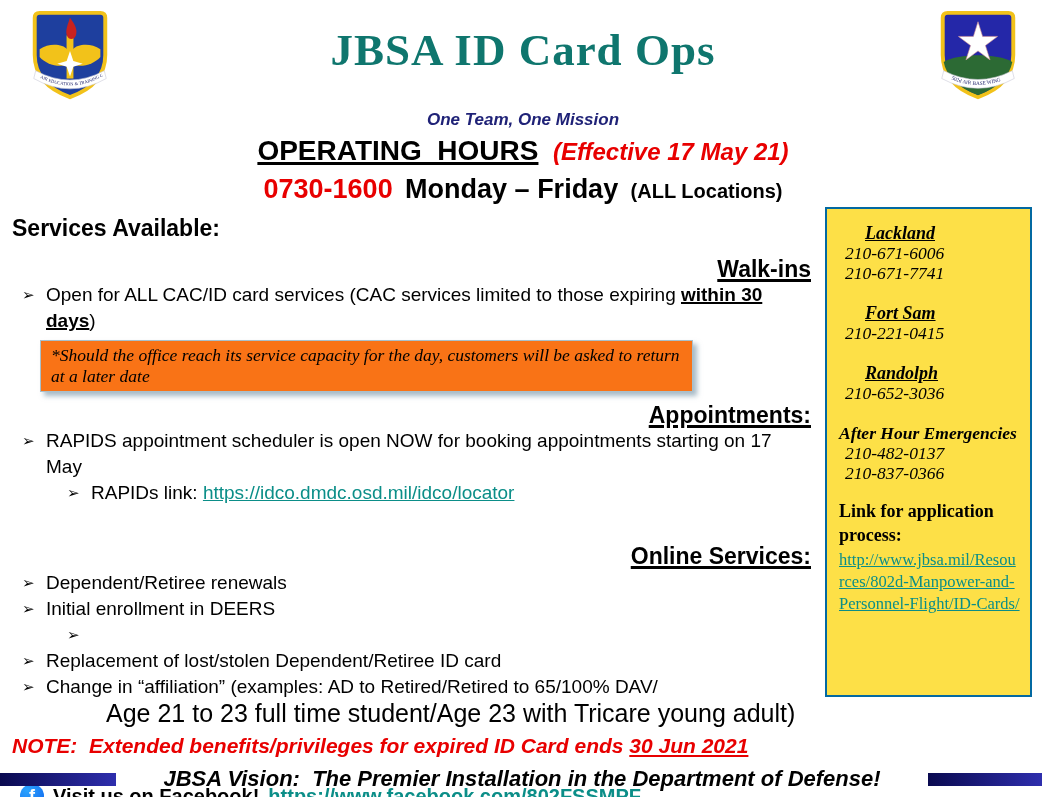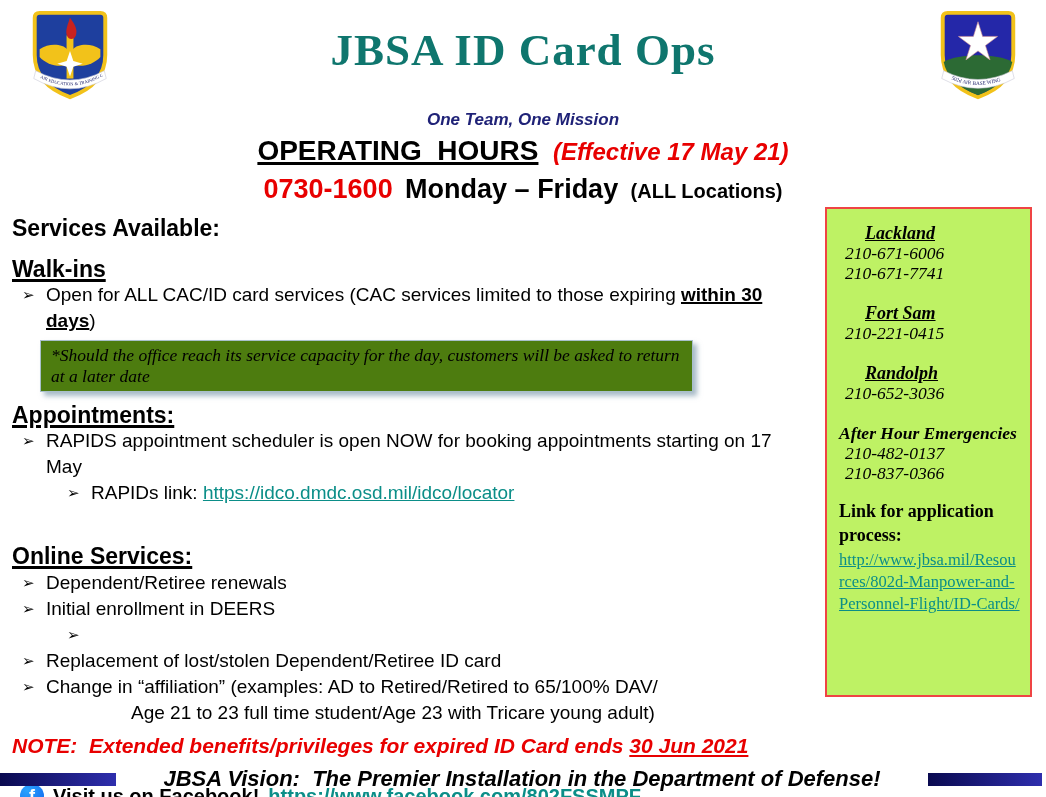--- a/index.html
+++ b/index.html
@@ -26,54 +26,54 @@
   .oh-title{font-size:28px;font-weight:bold;text-decoration:underline;
             text-decoration-thickness:3px;white-space:pre-wrap;}
   .oh-eff{font-size:24px;font-weight:bold;font-style:italic;color:#e80000;margin-left:10px;}
   .oh-time{font-size:27px;font-weight:bold;color:#e80000;margin-right:8px;}
   .oh-days{font-size:27px;font-weight:bold;margin-right:8px;}
   .oh-loc{font-size:20px;font-weight:bold;}
 
   
   .main{margin:0 235px 0 12px;}
   .h2{font-size:23px;font-weight:bold;line-height:26px;}
-  .u{text-decoration:underline;text-decoration-thickness:2.5px;}
+  .u{text-decoration:underline;text-decoration-thickness:2.5px;text-align:right;}
   .mt-serv{margin-top:4px;line-height:28px;}
   .mt-walk{margin-top:14px;}
   .mt-app{margin-top:6px;}
   .mt-onl{margin-top:36px;line-height:28px;}
 
   .bullet{display:flex;font-size:19px;line-height:26px;}
   .arrow{flex:none;width:24px;margin-left:10px;font-size:15px;}
   .sub{margin-left:45px;}
   .wide-gap{width:36px;}
-  .cont{margin-left:119px;font-size:19px;line-height:26px;}
+  .cont{margin-left:94px;font-size:25px;line-height:26px;}
   .strong-u{font-weight:bold;text-decoration:underline;text-decoration-thickness:2px;}
 
-  .note-box{margin:6px 118px 0 28px;background:#4d7c0f;border:1px solid #a9c0cb;
+  .note-box{margin:6px 118px 0 28px;background:#f97316;border:1px solid #a9c0cb;
             box-shadow:4px 4px 5px rgba(108,140,160,.6);padding:4px 10px;
             font-family:"Liberation Serif",serif;font-style:italic;font-size:17.5px;}
 
   .link{color:#0b8e88;text-decoration:underline;cursor:pointer;}
 
   .note-banner{margin-top:6px;font-size:21px;font-weight:bold;font-style:italic;
                color:#e80000;line-height:28px;white-space:pre-wrap;}
   .note-date{text-decoration:underline;}
 
   .fb-row{display:flex;align-items:center;gap:9px;margin-top:24px;margin-left:8px;}
   .fb-icon{flex:none;width:24px;height:24px;border-radius:50%;
            background:radial-gradient(circle at 30% 25%,#2aa4ff,#1877f2 70%);
            color:#fff;font-weight:bold;font-size:18px;display:flex;
            align-items:center;justify-content:center;}
   .fb-label{font-size:20px;font-weight:bold;}
   .fb-link{font-size:20px;font-weight:bold;}
 
   
   .sidebar{position:absolute;left:825px;top:207px;width:207px;height:490px;
-           box-sizing:border-box;background:#bef264;border:2px solid #ef4444;
+           box-sizing:border-box;background:#fde047;border:2px solid #0369a1;
            padding:14px 10px 0 12px;font-family:"Liberation Serif",serif;}
   .group{margin-bottom:20px;}
   .loc-name{font-weight:bold;font-style:italic;text-decoration:underline;
             padding-left:26px;font-size:18px;line-height:20px;}
   .loc-phone{font-style:italic;padding-left:6px;font-size:17.5px;line-height:20px;}
   .after-label{font-weight:bold;font-style:italic;font-size:17.5px;line-height:20px;}
   .app-label{font-weight:bold;font-size:18px;line-height:24px;}
   .app-link{display:block;font-size:16.5px;line-height:22px;overflow-wrap:anywhere;
             margin-top:2px;}
 

